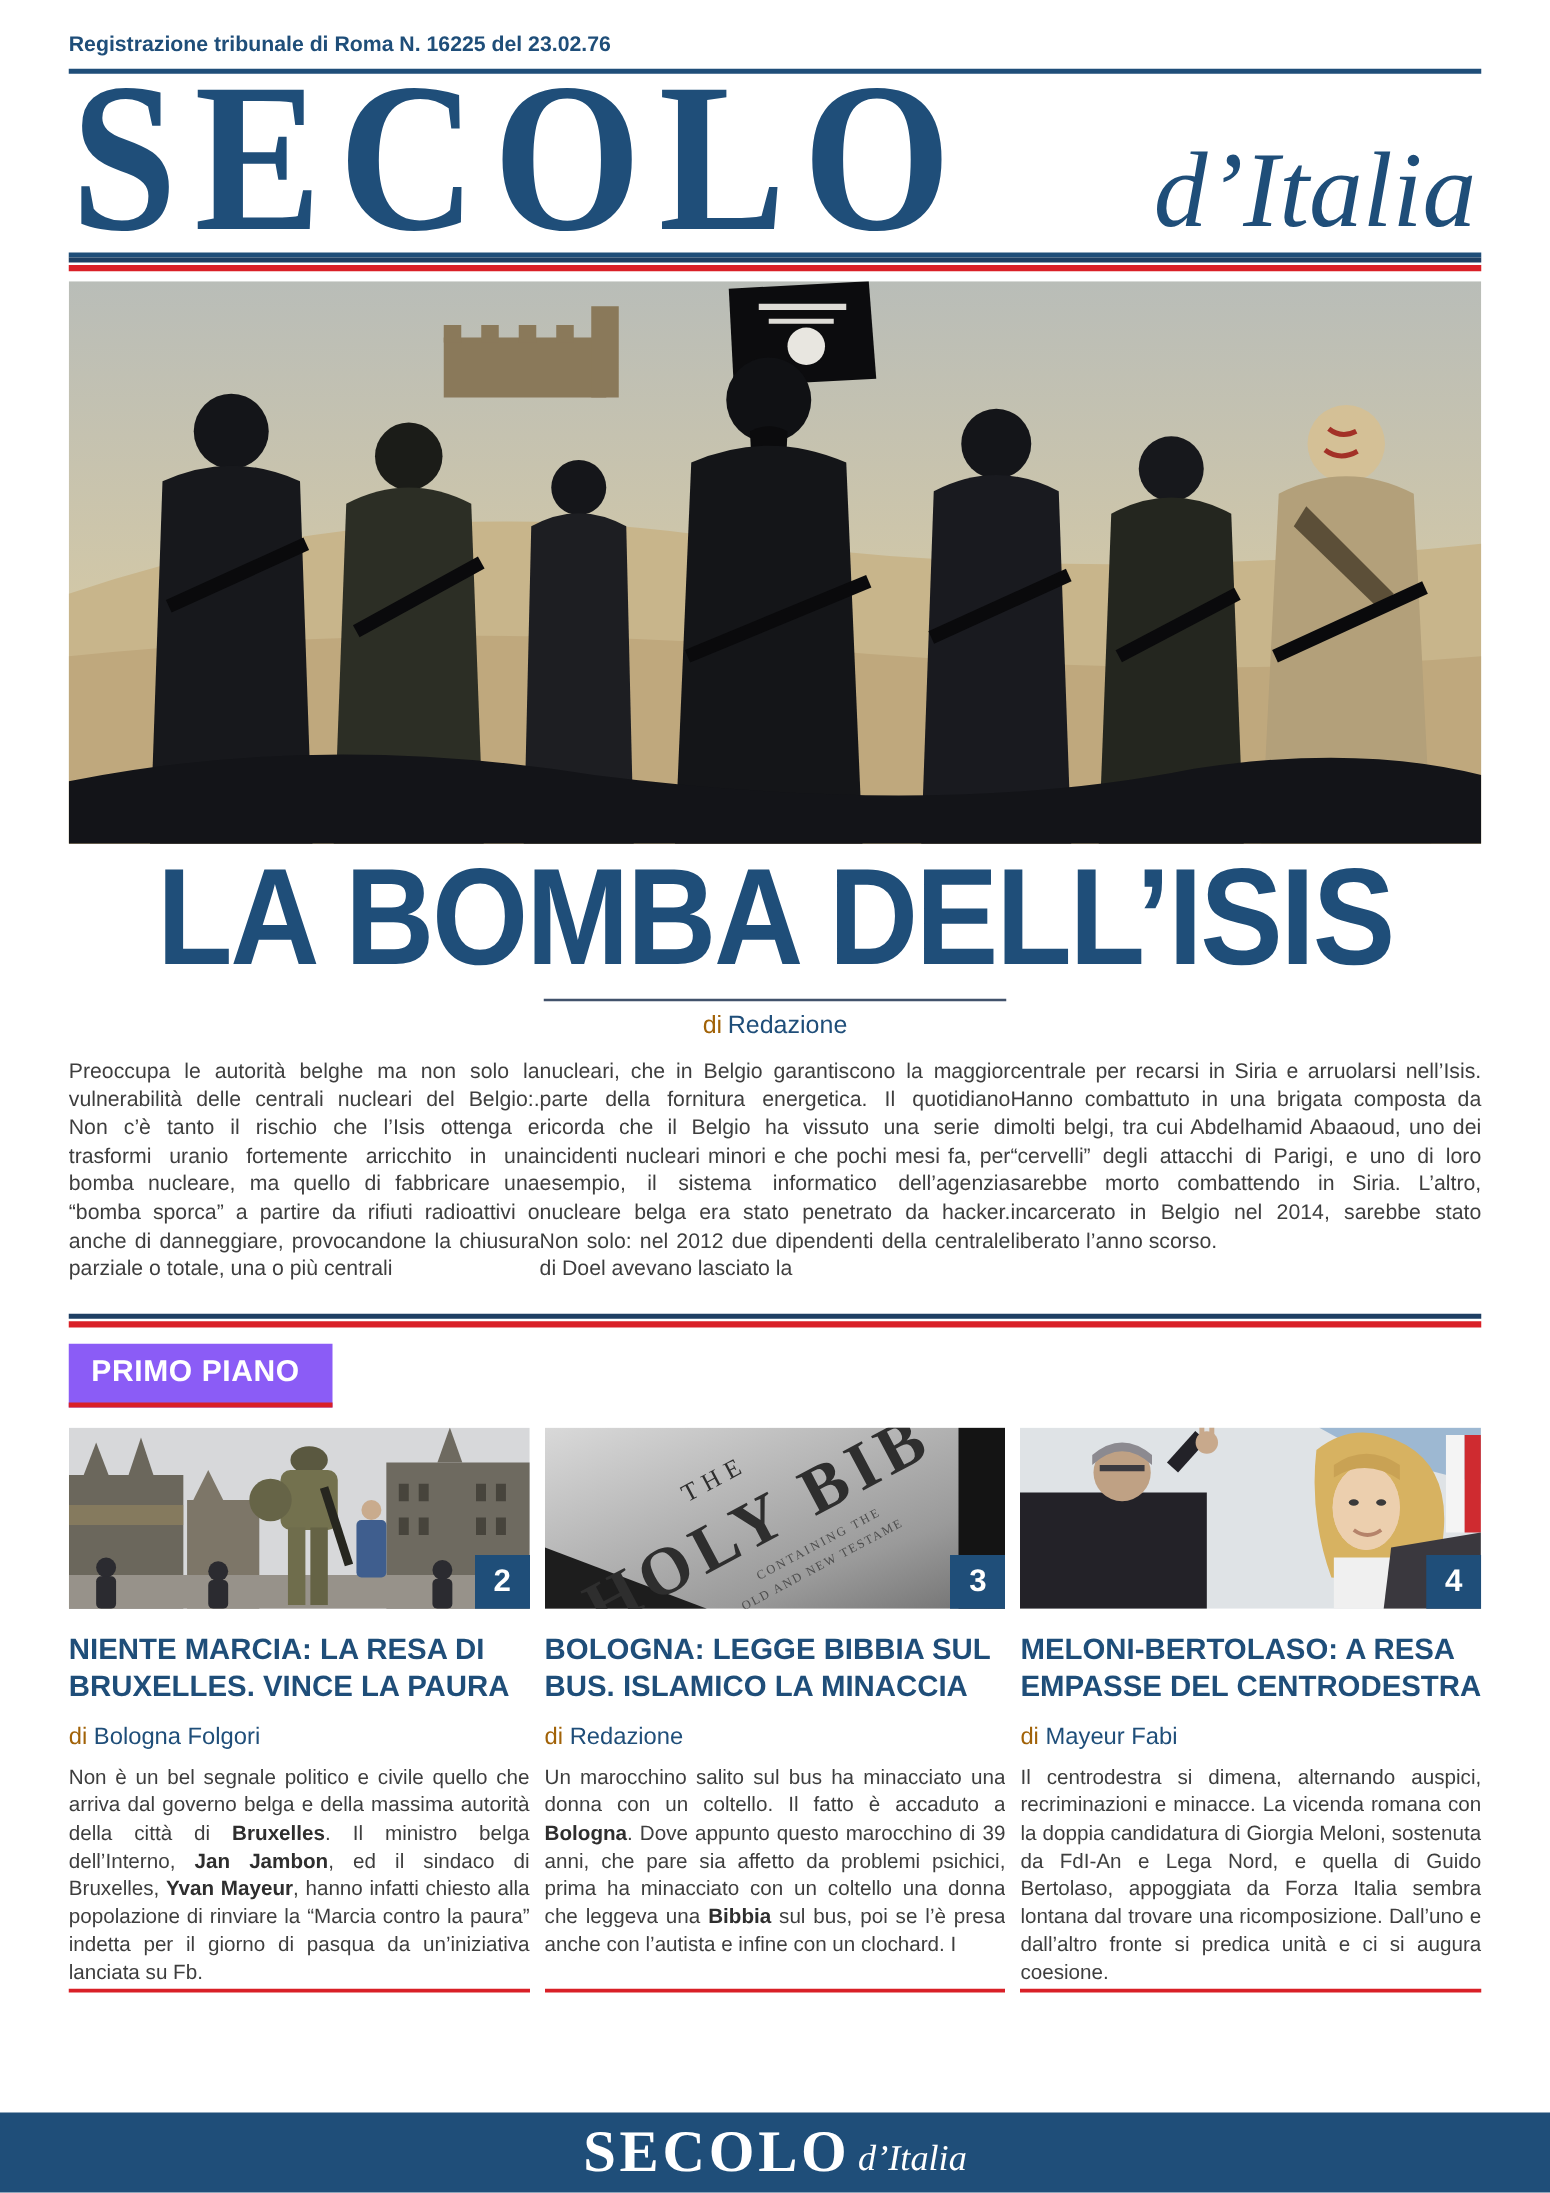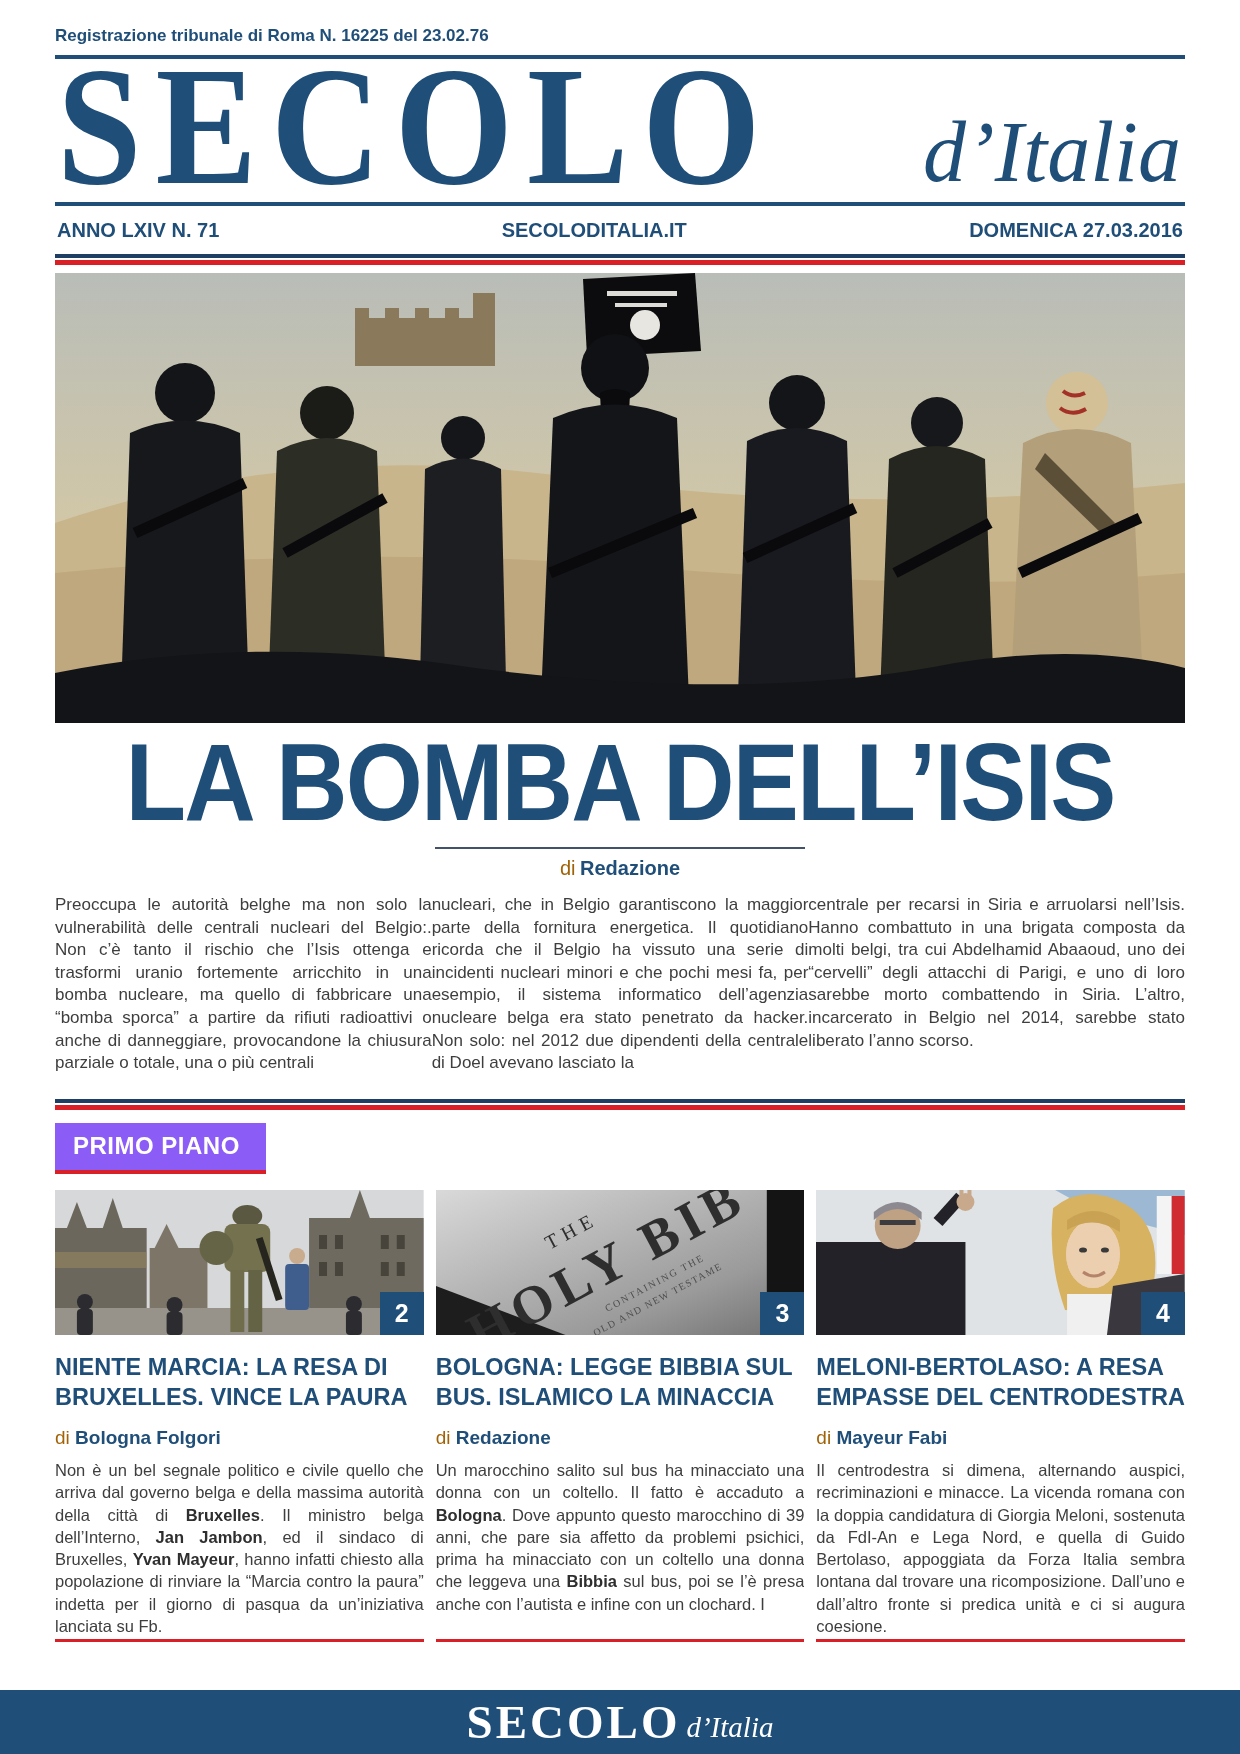--- a/index.html
+++ b/index.html
@@ -21,21 +21,21 @@
 
   
   .main-photo{margin-top:8px;height:450px;}
   .main-photo svg{display:block;width:100%;height:100%;}
   .lead-headline{margin-top:4px;text-align:center;color:#1f4e79;font-weight:bold;
     font-size:110px;line-height:1.0;letter-spacing:-2px;white-space:nowrap;
     transform:scaleX(.9);transform-origin:center;}
   .lead-byline{text-align:center;margin-top:10px;}
   .lead-byline .sep{width:370px;height:2px;background:#42526b;margin:0 auto 8px auto;}
   .byline-prefix{color:#a16207;font-size:20px;}
-  .byline-author{color:#1f4e79;font-weight:bold;font-size:20px;}
+  .byline-author{color:#1f4e79;font-weight:normal;font-size:20px;}
   .lead-columns{display:grid;grid-template-columns:1fr 1fr 1fr;gap:0;margin-top:14px;}
   .lead-col{font-size:17px;line-height:1.33;color:#3e3e3e;text-align:justify;}
 
   .gap-divider{margin-top:24px;}
 
   
   .section-label{display:inline-block;margin-top:13px;background:#8b5cf6;color:#fff;
     font-weight:bold;font-size:24px;letter-spacing:.5px;padding:9px 26px 10px 18px;
     border-bottom:4px solid #d92027;}
 
@@ -66,25 +66,20 @@
   
   <div class="registration">Registrazione tribunale di Roma N. 16225 del 23.02.76</div>
   <div class="rule-blue"></div>
 
   <div class="masthead">
     <div class="main-title">SECOLO</div>
     <div class="script-title">d’Italia</div>
   </div>
   <div class="rule-blue"></div>
 
-  <div class="infobar">
-    <div>ANNO LXIV N. 71</div>
-    <div>SECOLODITALIA.IT</div>
-    <div>DOMENICA 27.03.2016</div>
-  </div>
   <div class="dbl-divider">
       <div class="b"></div>
       <div class="r"></div>
     </div>
 
   
   <div class="main-photo">
     <svg viewBox="0 0 1130 450" preserveAspectRatio="none">
       <defs>
         <linearGradient id="sky" x1="0" y1="0" x2="0" y2="1">

